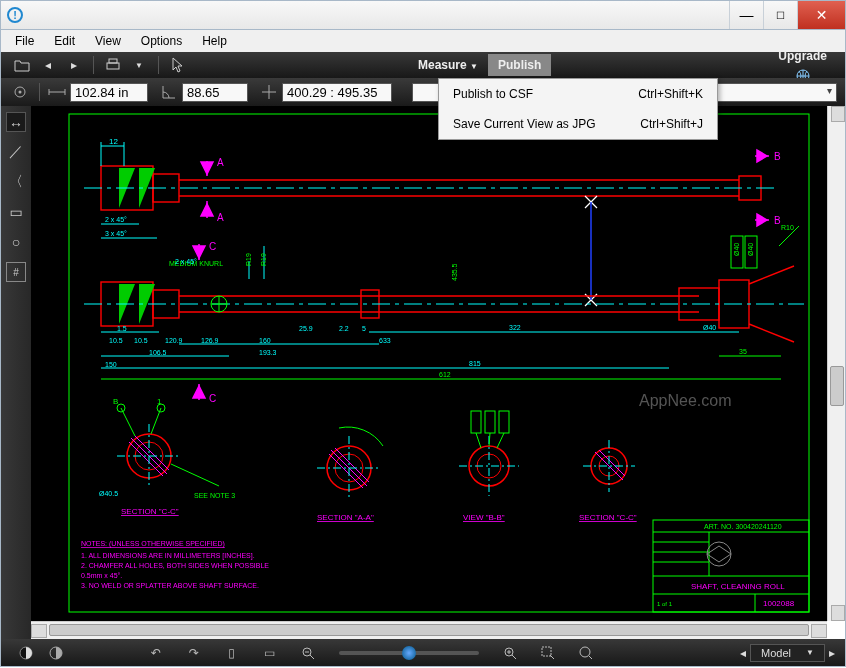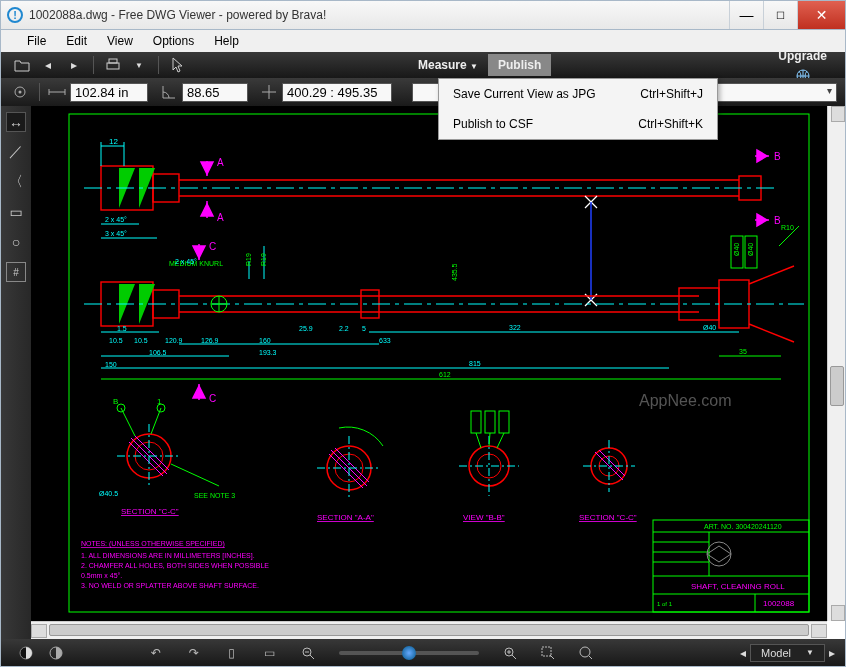--- a/index.html
+++ b/index.html
@@ -9,21 +9,21 @@
 .titlebar { height: 30px; background: linear-gradient(#f8f8f8, #e8e8e8); border: 1px solid #a8b8c8; display: flex; align-items: center; padding: 0 0 0 6px; position: relative; }
 .titlebar .app-icon { width: 16px; height: 16px; border-radius: 50%; border: 2px solid #2088d0; color: #2088d0; font-size: 11px; font-weight: bold; display: flex; align-items: center; justify-content: center; margin-right: 6px; }
 .titlebar .title-text { font-size: 12px; color: #333; flex: 1; }
 .win-btns { display: flex; height: 100%; margin-left: auto; }
 .win-btn { width: 34px; display: flex; align-items: center; justify-content: center; border-left: 1px solid #c8d0d8; }
 .win-min { font-size: 14px; }
 .win-max { font-size: 10px; }
 .win-close { width: 48px; background: linear-gradient(#e06050, #c03020); color: #fff; font-size: 14px; }
 
 
-.menubar { height: 22px; background: #f0f0f0; border-left: 1px solid #a8b8c8; border-right: 1px solid #a8b8c8; display: flex; align-items: center; padding: 0 16px; font-size: 12px; }
+.menubar { height: 22px; background: #f0f0f0; border-left: 1px solid #a8b8c8; border-right: 1px solid #a8b8c8; display: flex; align-items: center; padding: 0 4px; font-size: 12px; }
 .menubar span { padding: 2px 10px; cursor: default; }
 
 
 .toolbar1 { height: 26px; background: linear-gradient(#383838, #181818); border-left: 1px solid #a8b8c8; border-right: 1px solid #a8b8c8; display: flex; align-items: center; color: #eee; font-size: 12px; padding: 0 8px; }
 .tb-icon { width: 18px; height: 18px; margin: 0 4px; display: flex; align-items: center; justify-content: center; color: #ddd; }
 .tb-sep { width: 1px; height: 18px; background: #555; margin: 0 6px; }
 .toolbar1 .center { margin-left: auto; display: flex; align-items: center; }
 .toolbar1 .right { margin-left: auto; display: flex; align-items: center; flex-direction: column; }
 .tb-menu-item { padding: 4px 10px; font-weight: bold; }
 .tb-menu-item.open { background: #888; }
@@ -72,21 +72,20 @@
 .model-btn { background: #222; border: 1px solid #555; padding: 2px 10px; font-size: 11px; color: #ddd; display: flex; align-items: center; gap: 15px; }
 
 text.g { fill: #00ff00; } text.m { fill: #ff00ff; } text.c { fill: #00ffff; }
 text { font-family: Arial; }
 </style>
 </head>
 <body>
 
 <div class="titlebar">
   <div class="app-icon">!</div>
-  <div class="title-text">1002088a.dwg - Free DWG Viewer - powered by Brava!</div>
   <div class="win-btns">
     <div class="win-btn win-min">—</div>
     <div class="win-btn win-max">☐</div>
     <div class="win-btn win-close">✕</div>
   </div>
 </div>
 
 <div class="menubar">
   <span>File</span>
   <span>Edit</span>
@@ -156,26 +155,26 @@
       <svg width="16" height="16" viewBox="0 0 16 16">
         <path d="M8 1v14M1 8h14" stroke="#aaa"></path>
       </svg>
     </div>
   <input class="tb2-input" style="width: 110px;" value="400.29 : 495.35">
   <div class="tb2-combo"></div>
 </div>
 
 <div class="publish-menu">
   <div class="row">
+    <span>Publish to CSF</span>
+    <span>Ctrl+Shift+K</span>
+  </div>
+  <div class="row">
     <span>Save Current View as JPG</span>
     <span>Ctrl+Shift+J</span>
-  </div>
-  <div class="row">
-    <span>Publish to CSF</span>
-    <span>Ctrl+Shift+K</span>
   </div>
 </div>
 
 <div class="main">
   <div class="leftstrip">
     <div class="ls-icon active">↔</div>
     <div class="ls-icon">／</div>
     <div class="ls-icon">〈</div>
     <div class="ls-icon">▭</div>
     <div class="ls-icon">○</div>

